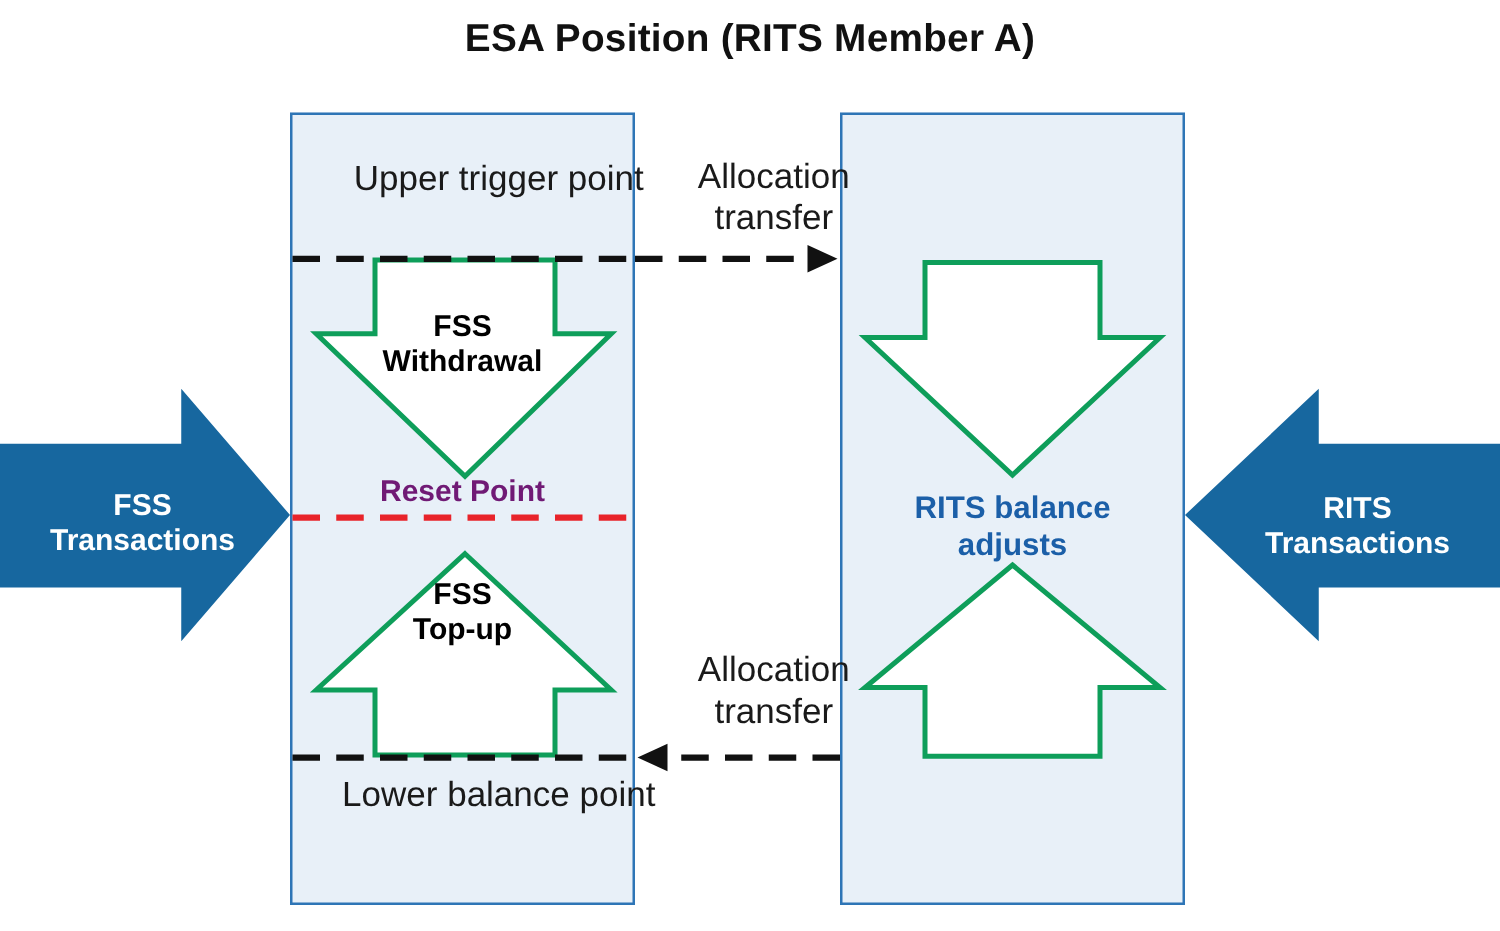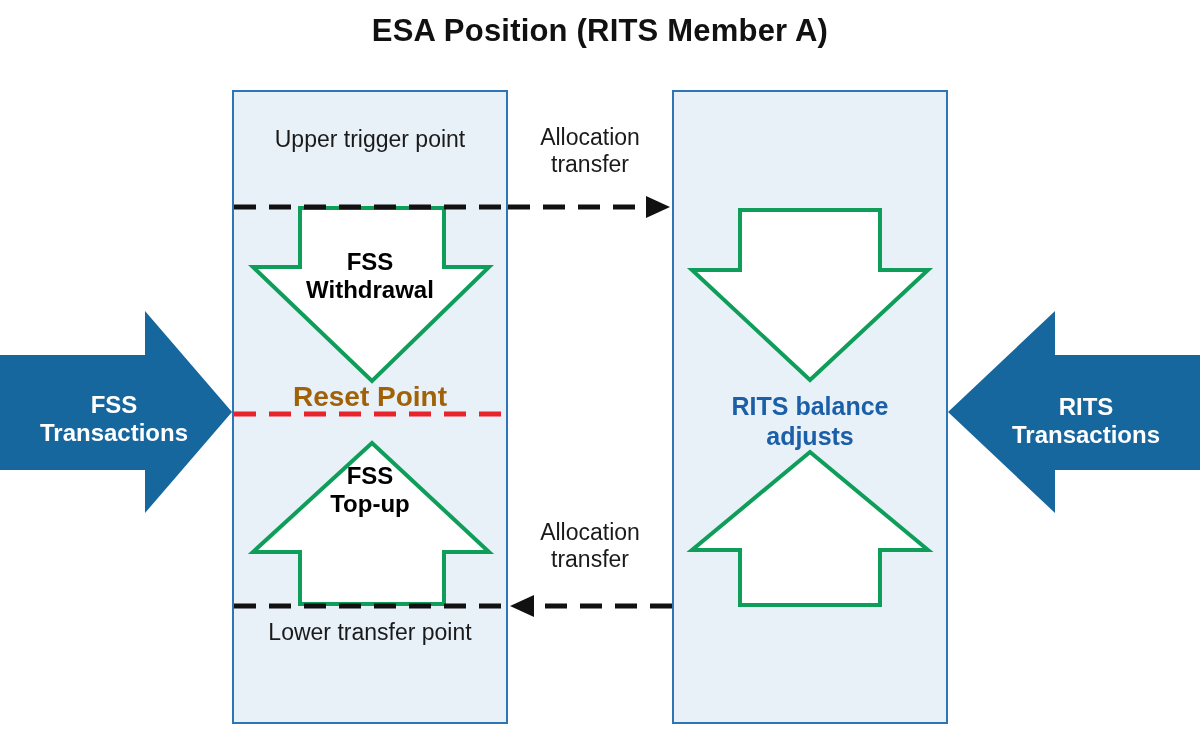--- a/index.html
+++ b/index.html
@@ -34,23 +34,23 @@
   
   #overlay{position:absolute;left:0;top:0;width:1200px;height:745px;}
 
   
   .lbl{
     position:absolute;
     text-align:center;
     line-height:1.18;
     white-space:pre-line;
   }
-  .lbl-plain{font-size:23px;color:#1a1a1a;font-weight:normal;}
+  .lbl-plain{font-size:28px;color:#1a1a1a;font-weight:normal;padding-left:29px;}
   .lbl-bold{font-size:24px;color:#000000;font-weight:bold;}
-  .lbl-red{font-size:28px;color:#a16207;font-weight:bold;}
+  .lbl-red{font-size:24px;color:#701a75;font-weight:bold;}
   .lbl-blue{font-size:25px;color:#1b5fa8;font-weight:bold;}
   .lbl-white{font-size:24px;color:#ffffff;font-weight:bold;}
 
   #upper-trigger-label{left:232px;top:126px;width:276px;}
   #fss-withdrawal-label{left:242px;top:248px;width:256px;}
   #reset-point-label{left:232px;top:380px;width:276px;}
   #fss-topup-label{left:242px;top:462px;width:256px;}
   #lower-trigger-label{left:232px;top:619px;width:276px;}
 
   #rits-balance-label{left:672px;top:381px;width:276px;margin-top:11px;}
@@ -102,21 +102,21 @@
   <div class="lbl lbl-plain" id="upper-trigger-label">Upper trigger point</div>
 
   <div class="lbl lbl-bold" id="fss-withdrawal-label">FSS
 Withdrawal</div>
 
   <div class="lbl lbl-red" id="reset-point-label">Reset Point</div>
 
   <div class="lbl lbl-bold" id="fss-topup-label">FSS
 Top-up</div>
 
-  <div class="lbl lbl-plain" id="lower-trigger-label">Lower transfer point</div>
+  <div class="lbl lbl-plain" id="lower-trigger-label">Lower balance point</div>
 
   <div class="lbl lbl-blue" id="rits-balance-label">RITS balance
 adjusts</div>
 
   <div class="lbl lbl-plain" id="alloc-top-label">Allocation
 transfer</div>
 
   <div class="lbl lbl-plain" id="alloc-bottom-label">Allocation
 transfer</div>
 

